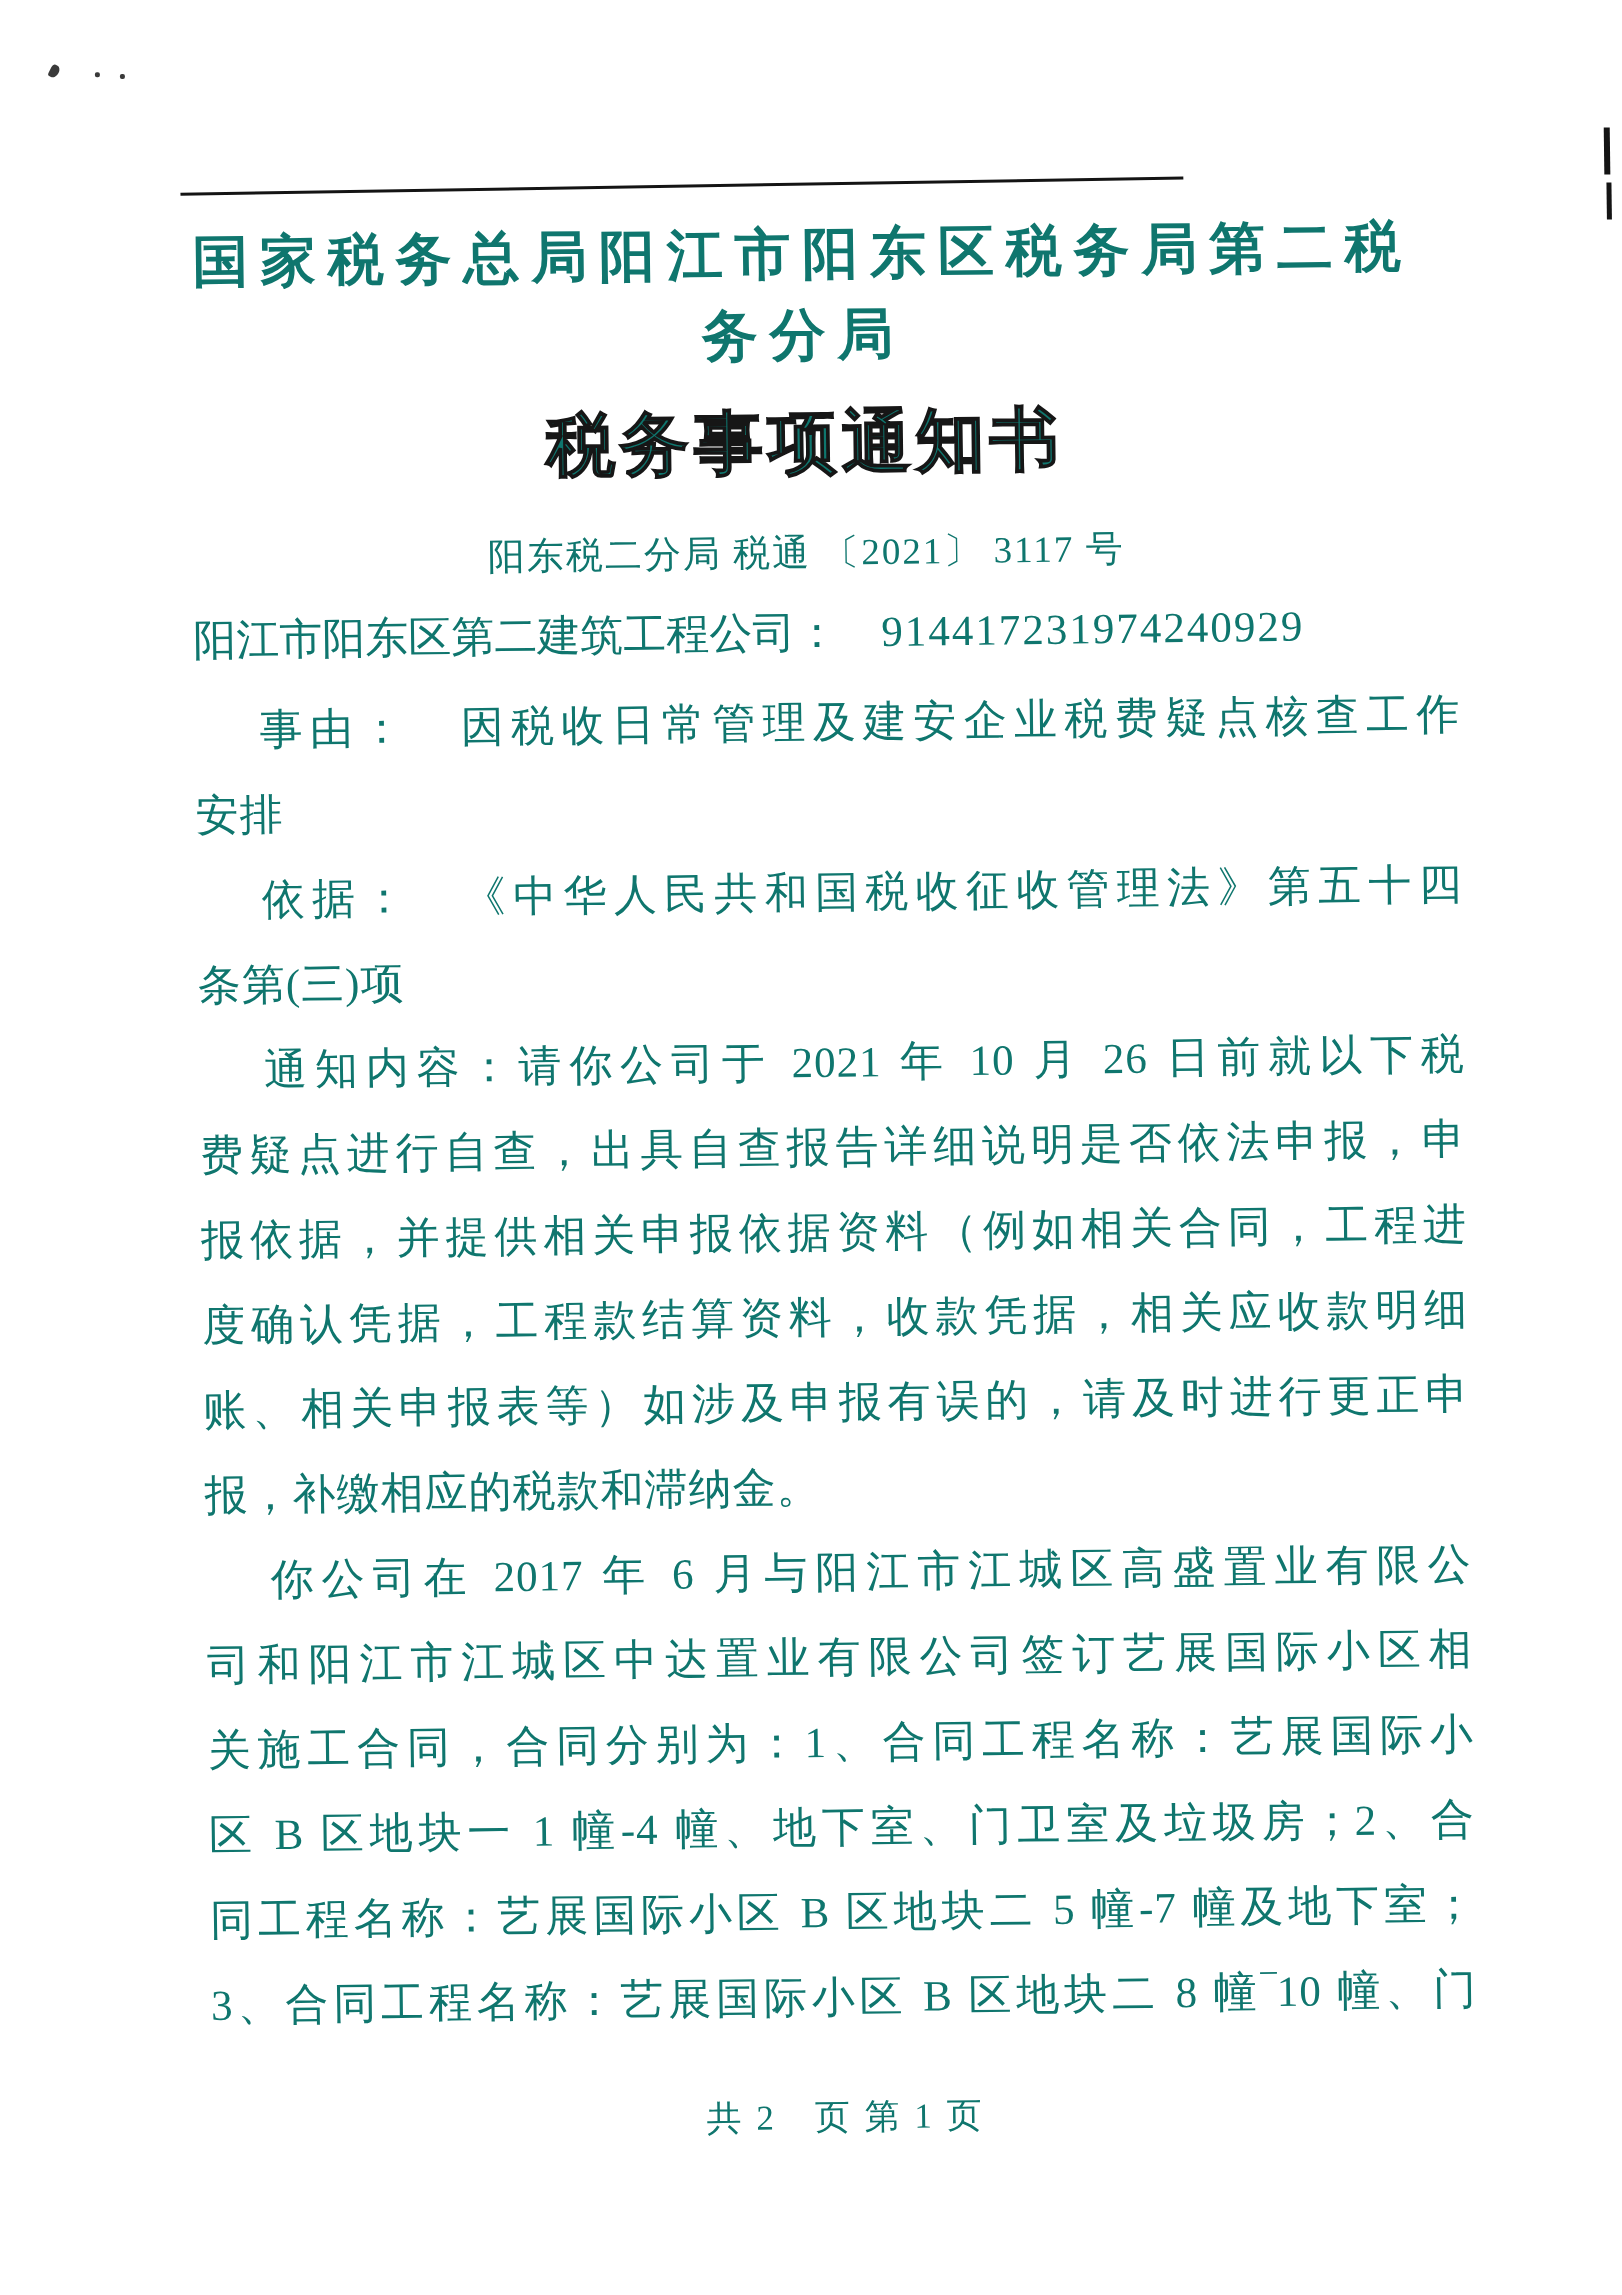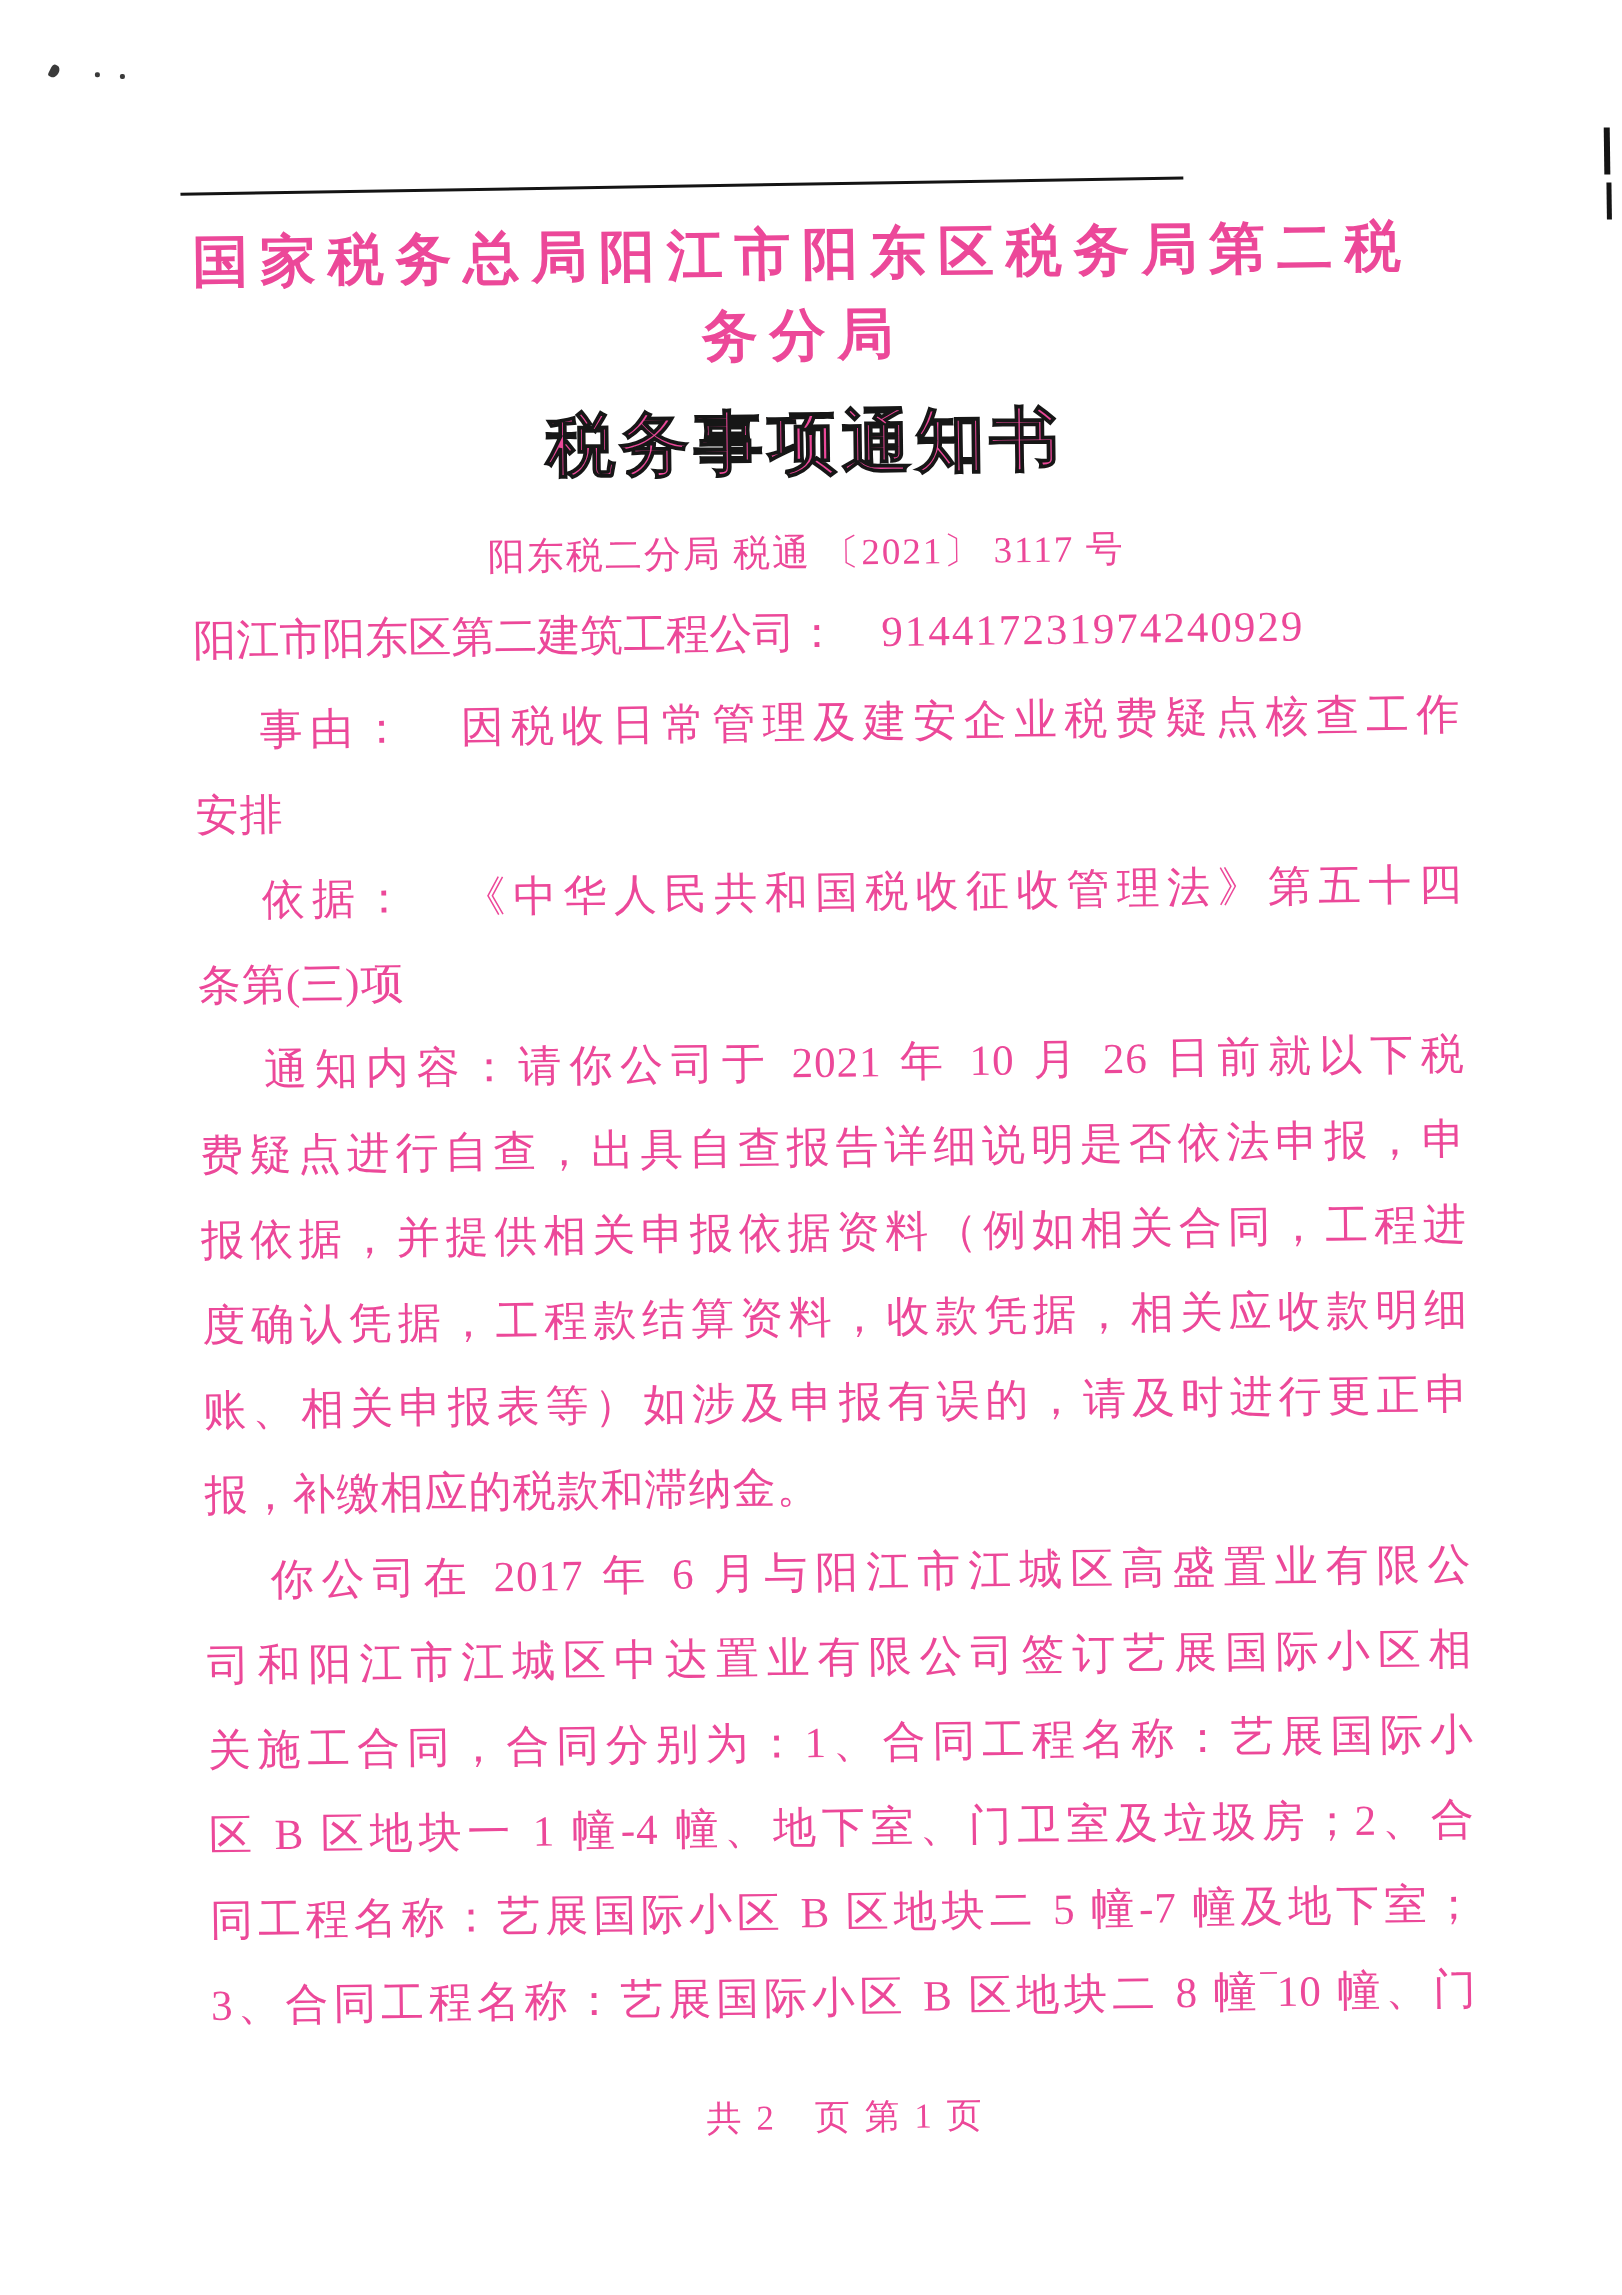--- a/index.html
+++ b/index.html
@@ -2,21 +2,21 @@
 <html><head>
 <meta charset="utf-8">
 <style>
   html,body{margin:0;padding:0;background:#ffffff;}
   .page{
     position:relative;
     width:1622px;height:2295px;
     background:#ffffff;
     overflow:hidden;
     font-family:"Liberation Serif","DejaVu Serif",serif;
-    color:#ec4899;
+    color:#0f766e;
   }
   .tilt{
     position:absolute;inset:0;
     transform:rotate(-0.75deg);
     transform-origin:50% 40%;
   }
   
   .speck{position:absolute;background:#3a3a3a;border-radius:2px;}
   .s1{left:61px;top:55px;width:8.9px;height:12.8px;transform:rotate(28deg);border-radius:40% 60% 70% 30%;}
   .s2{left:106px;top:63px;width:4.9px;height:4.9px;}

